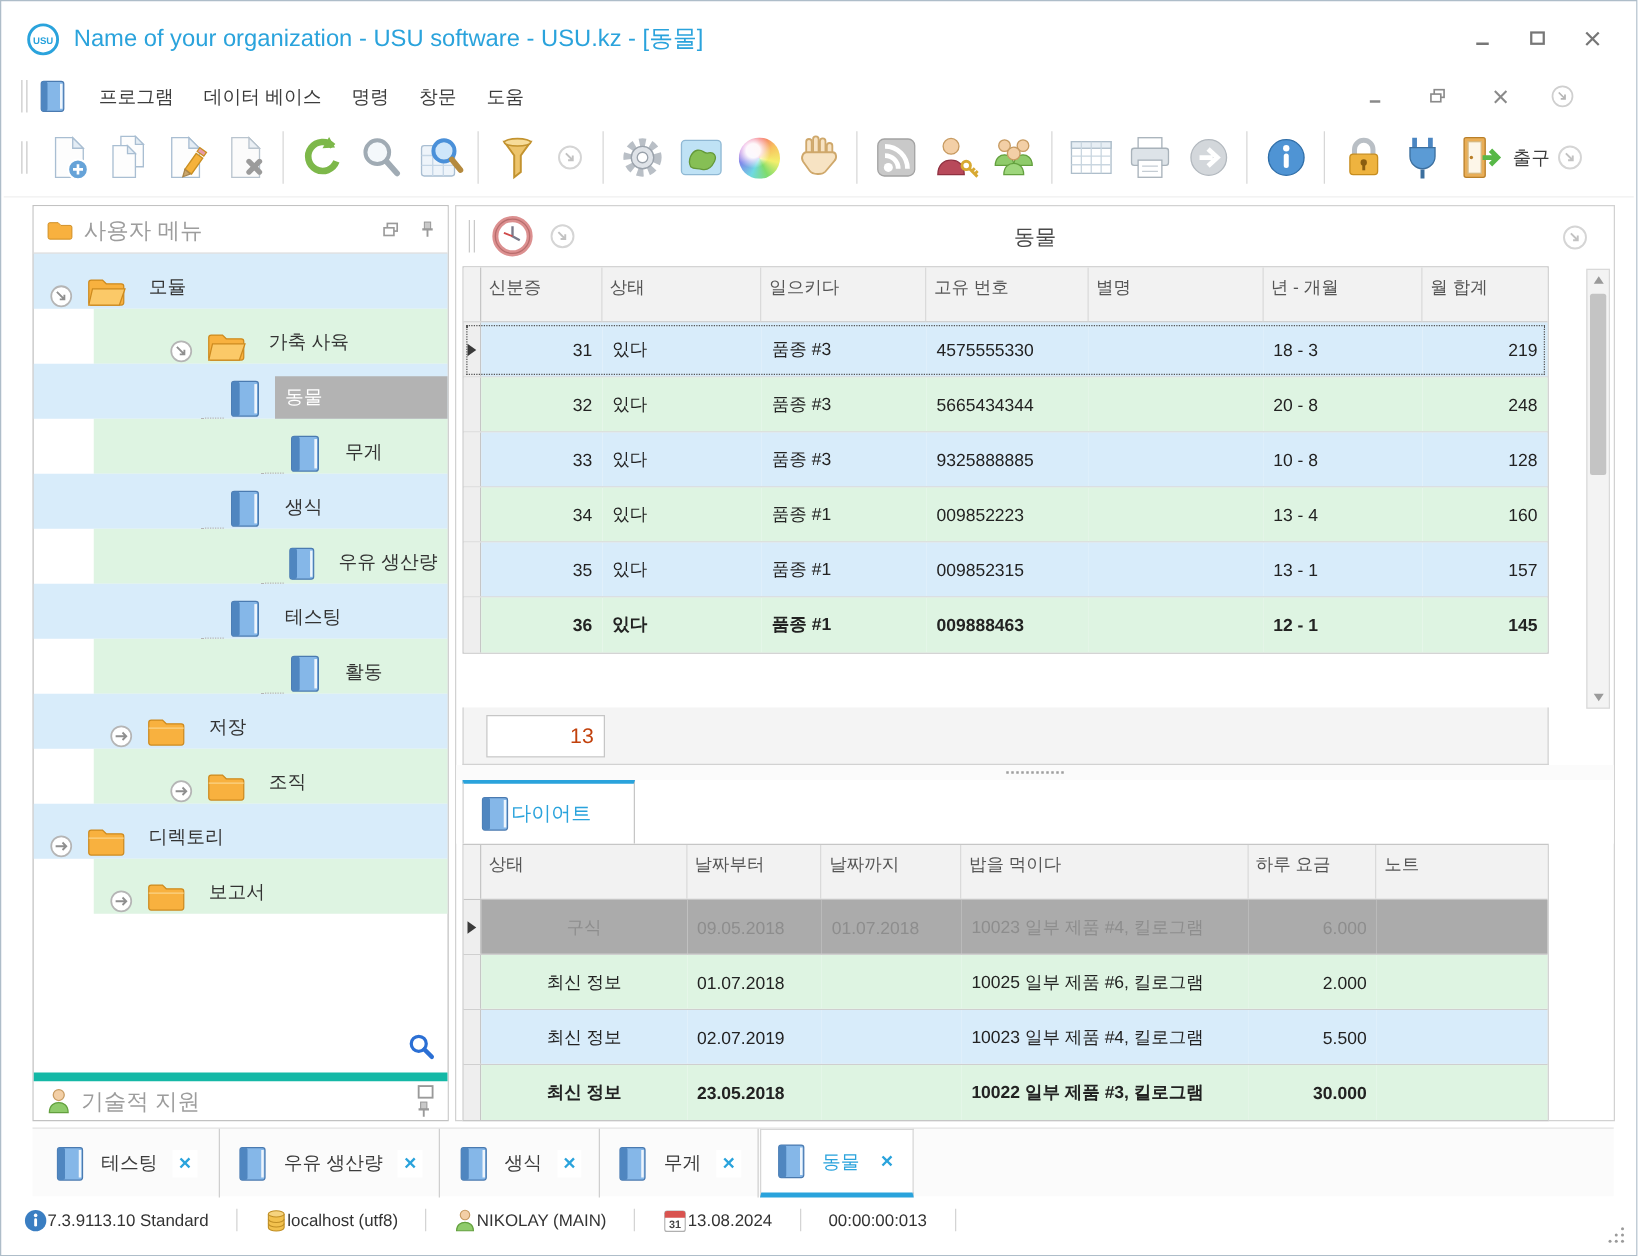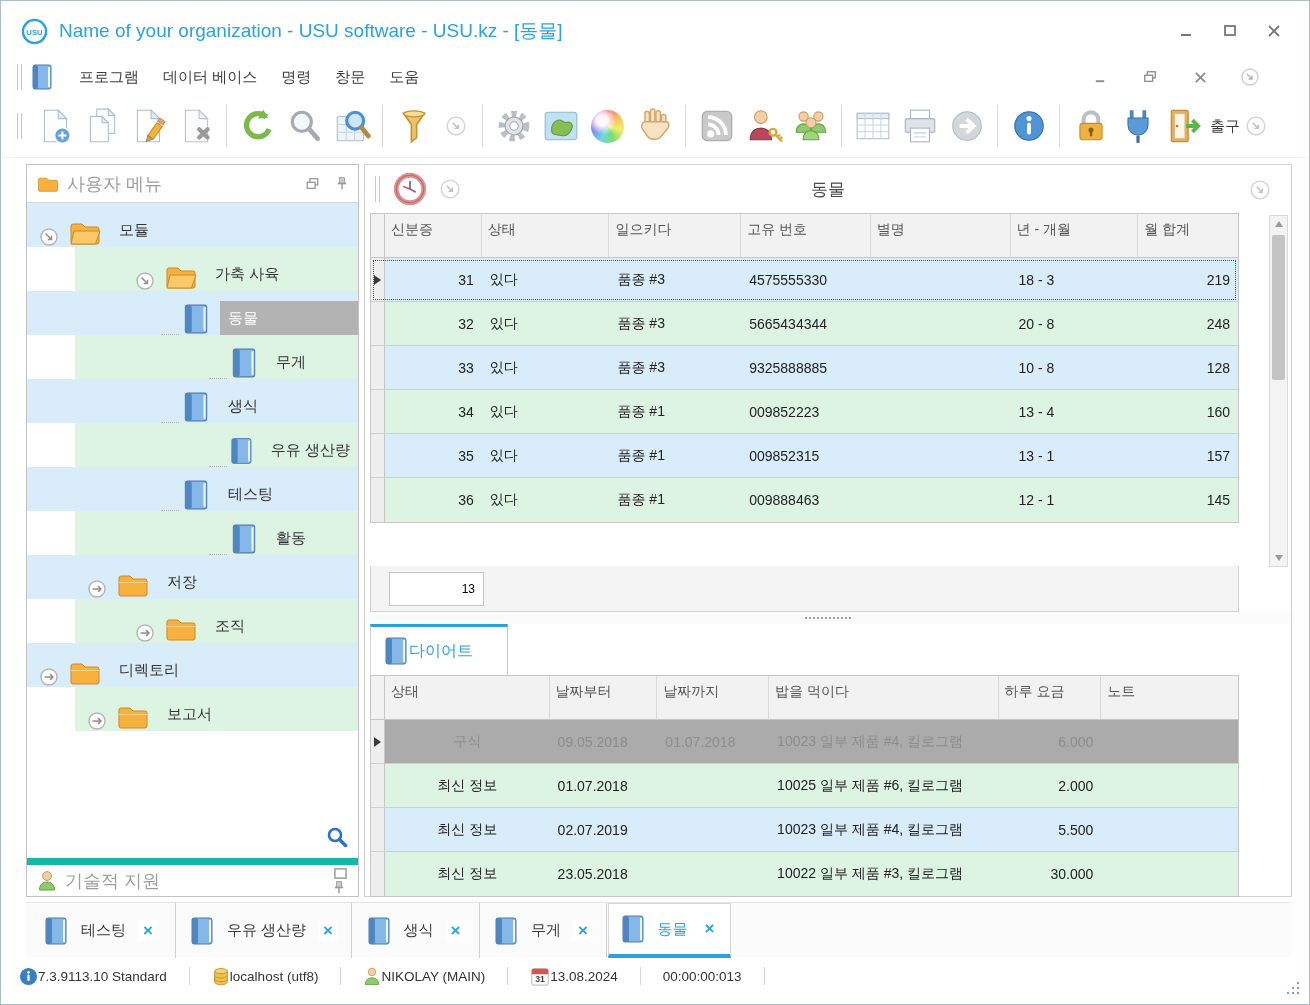--- a/index.html
+++ b/index.html
@@ -65,38 +65,38 @@
   #mp-toolbar { height:48px; display:flex; align-items:center; padding:0 10px; position:relative; }
   #mp-title { position:absolute; left:0; right:0; text-align:center; font-size:17px; color:#4a4a4a; }
   #mp-drop-right { position:absolute; right:12px; top:14px; }
 
   .grid-box { position:absolute; left:5px; width:869px; border:1px solid #c6c6c6; background:#fff; }
   #grid1 { top:48px; }
   .t-hdr { display:flex; height:44px; background:#f2f2f2; border-bottom:1px solid #c6c6c6; }
   .hc { font-size:14px; color:#555; padding:7px 6px; border-right:1px solid #dadada; }
   .mk-h { width:14px; background:#f2f2f2; border-right:1px solid #c6c6c6; flex:0 0 auto; }
   .t-row { display:flex; height:44px; border-bottom:1px solid #cfcfcf; }
-  .t-row:last-child { border-bottom:none; }
+  .t-row:last-child { border-bottom:none;font-weight:bold; }
   .t-row.blue .tc { background:#d8ecfa; }
   .t-row.green .tc { background:#def4e2; }
   .t-row.gray .tc { background:#ababab; color:#8d8d8d; }
   .t-row.sel-dotted { outline:1px dotted #555; outline-offset:-3px; }
   .mk { width:14px; background:#eeeeee; border-right:1px solid #c6c6c6; flex:0 0 auto;
     display:flex; align-items:center; justify-content:center; }
   .tri { width:0; height:0; border-left:7px solid #3a3a3a; border-top:5px solid transparent; border-bottom:5px solid transparent; }
   .tc { font-size:14px; color:#222; display:flex; align-items:center; padding:0 8px; }
   .a1{width:97px; justify-content:flex-end;} .a2{width:128px;} .a3{width:132px;} .a4{width:130px;}
   .a5{width:140px;} .a6{width:128px;} .a7{width:100px; justify-content:flex-end;}
   .d1{width:165px; justify-content:center;} .d2{width:108px;} .d3{width:112px;}
   .d4{width:230px;} .d5{width:103px; justify-content:flex-end;} .d6{width:137px;}
 
   #grid1-footer { position:absolute; left:5px; top:401px; width:869px; height:46px;
     background:#f4f4f4; border:1px solid #d2d2d2; border-top:none; display:flex; align-items:center; }
   .count-box { width:95px; height:34px; background:#fff; border:1px solid #c6c6c6; margin-left:18px;
-    font-size:12px; color:#000000; display:flex; align-items:center; justify-content:flex-end; padding:0 8px; }
+    font-size:17px; color:#c2410c; display:flex; align-items:center; justify-content:flex-end; padding:0 8px; }
 
   #vscroll { position:absolute; right:3px; top:50px; width:19px; height:352px;
     background:#f3f3f3; border:1px solid #d9d9d9; }
   .vs-arrow { position:absolute; left:0; right:0; height:16px; display:flex; align-items:center; justify-content:center; }
   .vs-up { top:0; } .vs-down { bottom:0; }
   .tri-up { width:0;height:0;border-left:4px solid transparent;border-right:4px solid transparent;border-bottom:6px solid #9a9a9a; }
   .tri-dn { width:0;height:0;border-left:4px solid transparent;border-right:4px solid transparent;border-top:6px solid #9a9a9a; }
   #vs-thumb { position:absolute; left:2px; right:2px; top:19px; height:145px; background:#c4c4c4; border-radius:2px; }
 
   #splitter { position:absolute; left:0; right:0; top:447px; height:12px; background:#fbfbfb;

